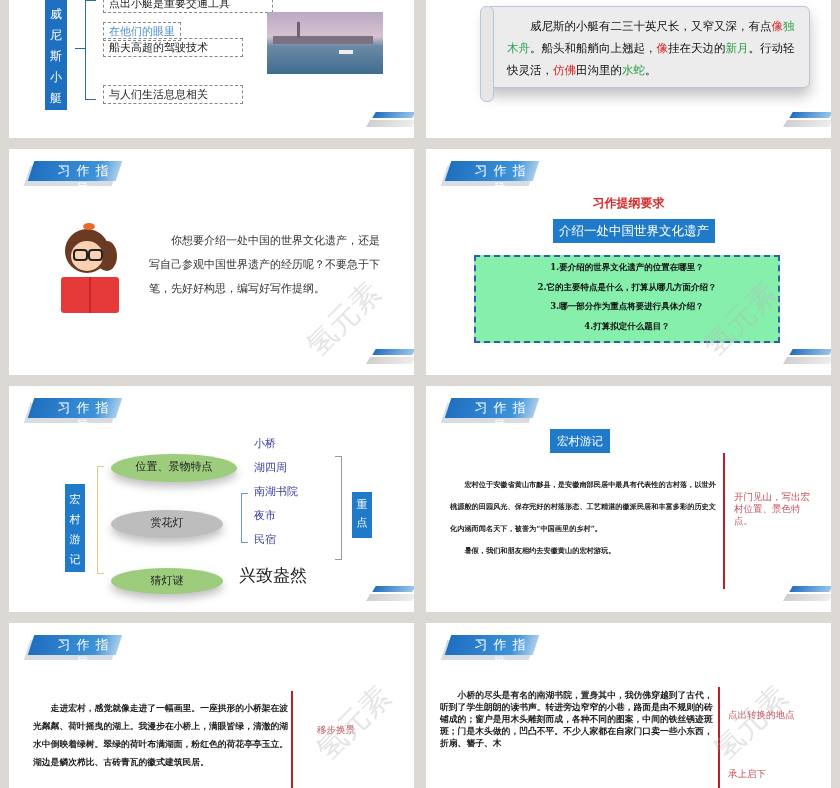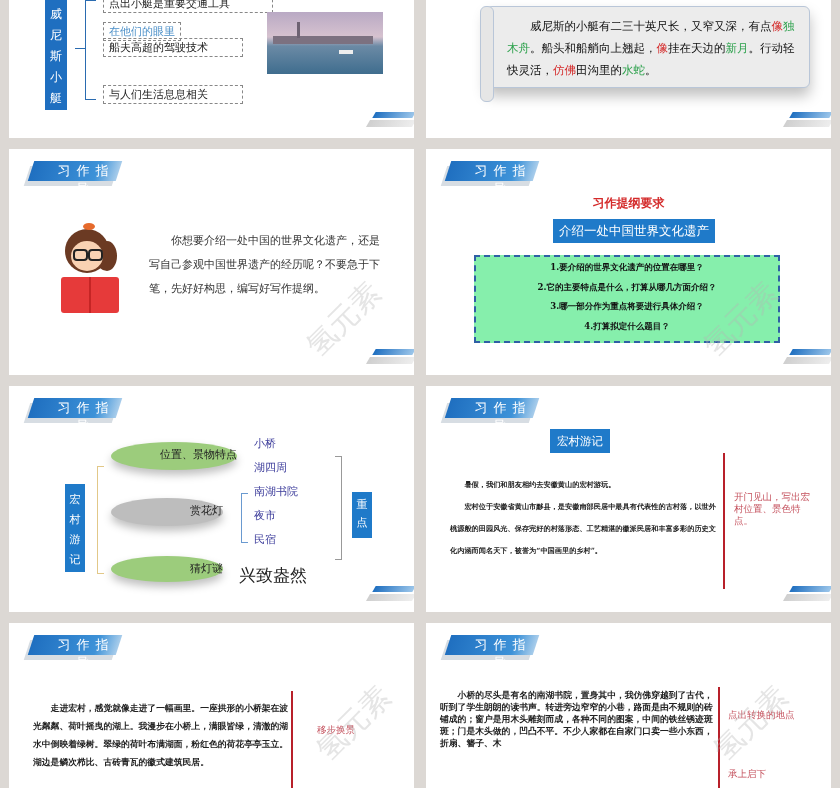--- a/index.html
+++ b/index.html
@@ -52,21 +52,21 @@
 
   
   .s4-title{position:absolute;left:0;width:100%;top:46px;text-align:center;color:#d42a2a;font-size:12px;font-weight:bold;}
   .s4-banner{position:absolute;left:127px;top:70px;width:162px;height:24px;background:#1f7ac9;color:#fff;text-align:center;font-size:12.5px;line-height:24px;}
   .s4-box{position:absolute;left:48px;top:106px;width:302px;height:84px;background:#86efac;border:2px dashed #2f5fa5;}
   .s4-box div{font-size:8.5px;text-align:center;height:19.5px;line-height:21px;color:#111;font-weight:bold;}
 
   
   .vbar2{position:absolute;left:56px;top:98px;width:20px;height:88px;background:#1f7ac9;color:#fff;font-size:11px;line-height:20px;text-align:center;padding-top:6px;box-sizing:border-box;}
   .obrace{position:absolute;left:88px;top:80px;width:6px;height:106px;border:1px solid #e2c888;border-right:none;}
-  .cloud{position:absolute;border-radius:50%/50%;text-align:right;font-size:11px;line-height:26px;box-shadow:0 5px 8px rgba(0,0,0,.25);}
+  .cloud{position:absolute;border-radius:50%/50%;text-align:center;font-size:11px;line-height:26px;box-shadow:0 5px 8px rgba(0,0,0,.25);margin-top:12px;}
   .cg{background:#9ccc7c;} .cgr{background:#bdbdbd;}
   .bluew{position:absolute;color:#3b3b9a;font-size:11px;}
   .bbrace{position:absolute;left:232px;top:107px;width:6px;height:48px;border:1px solid #6a9ad0;border-right:none;}
   .rbrace{position:absolute;left:326px;top:70px;width:6px;height:102px;border:1px solid #999;border-left:none;}
   .vbar3{position:absolute;left:343px;top:106px;width:20px;height:46px;background:#1f7ac9;color:#fff;font-size:11px;line-height:18px;text-align:center;padding-top:4px;box-sizing:border-box;}
 
   
   .s6-banner{position:absolute;left:124px;top:43px;width:60px;height:24px;background:#1f7ac9;color:#fff;text-align:center;font-size:11.5px;line-height:24px;}
   .s6-text{position:absolute;left:24px;top:88px;width:268px;font-size:7.2px;line-height:22px;color:#222;font-weight:bold;}
   .s6-text p{margin:0;text-indent:2em;}
@@ -190,22 +190,22 @@
 </div>
 
 <div class="slide s6">
   <div class="badge">
       <div class="shadow"></div>
       <div class="main"></div>
       <span class="txt">习作指导</span>
     </div>
   <div class="s6-banner">宏村游记</div>
   <div class="s6-text">
+    <p>宏村位于安徽省黄山市黟县，是安徽南部民居中最具有代表性的古村落，以世外桃源般的田园风光、保存完好的村落形态、工艺精湛的徽派民居和丰富多彩的历史文化内涵而闻名天下，被誉为“中国画里的乡村”。</p>
     <p>暑假，我们和朋友相约去安徽黄山的宏村游玩。</p>
-    <p>宏村位于安徽省黄山市黟县，是安徽南部民居中最具有代表性的古村落，以世外桃源般的田园风光、保存完好的村落形态、工艺精湛的徽派民居和丰富多彩的历史文化内涵而闻名天下，被誉为“中国画里的乡村”。</p>
   </div>
   <div class="redline" style="left:297px;top:67px;height:136px;"></div>
   <div class="note" style="left:308px;top:105px;width:80px;">开门见山，写出宏村位置、景色特点。</div>
   <div class="corner">
       <div class="a"></div>
       <div class="b"></div>
     </div>
 </div>
 
 <div class="slide s7">

